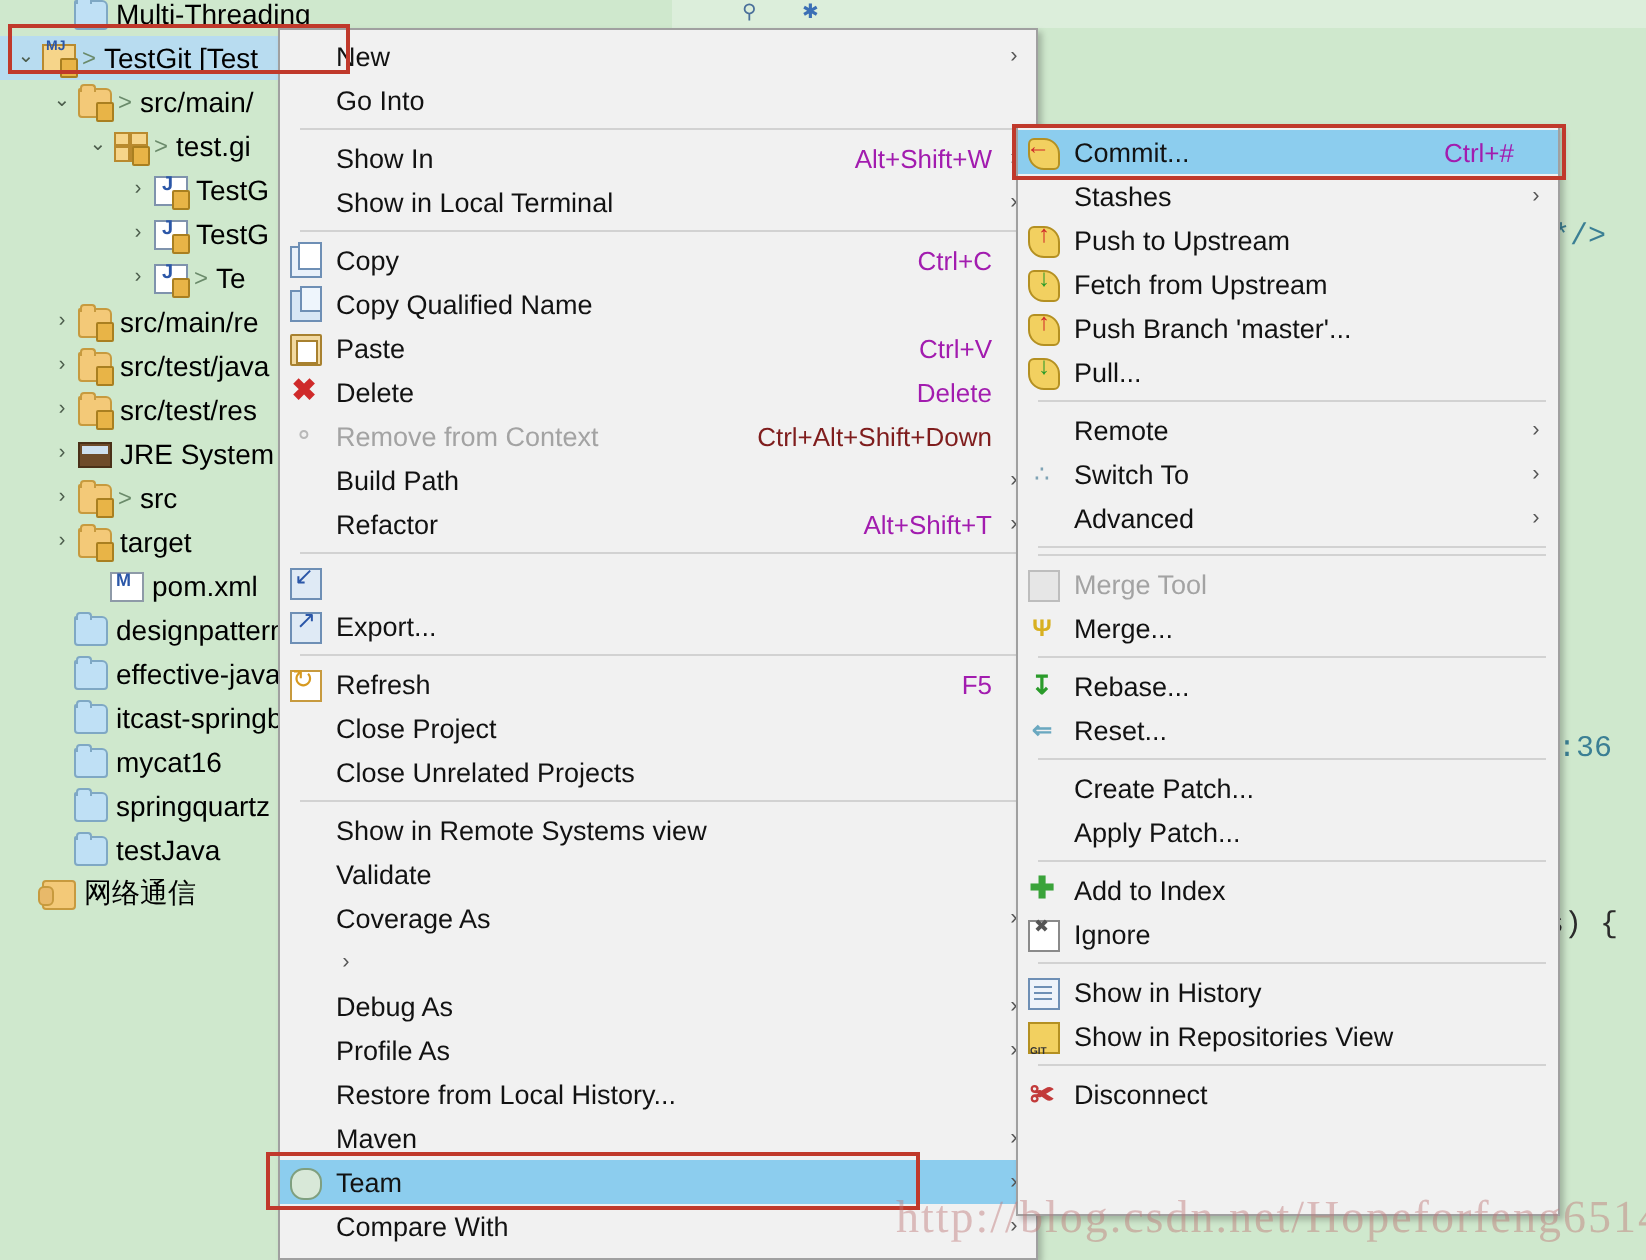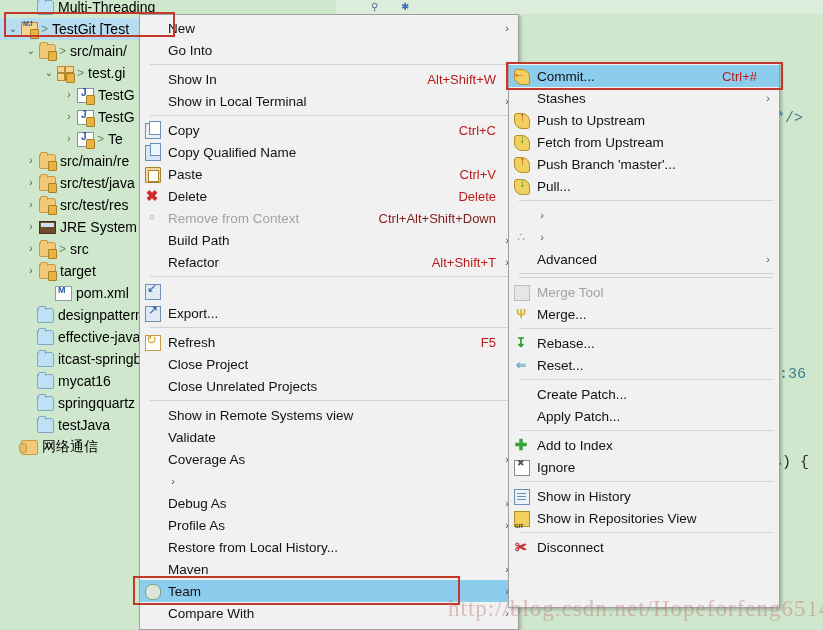--- a/index.html
+++ b/index.html
@@ -162,21 +162,21 @@
   }
   .mi.sel { background: #8ccdee; }
   .mi.disabled { color: #a3a3a3; }
   .mi-icon {
     width: 26px; flex: 0 0 26px;
     height: 18px; position: relative;
   }
   .mi-label { flex: 1 1 auto; padding-left: 2px; }
   .mi-accel {
     flex: 0 0 auto;
-    color: #b91c1c;
+    color: #a21caf;
     padding-right: 4px;
     font-size: 13px;
   }
   .mi.disabled .mi-accel { color: #7f1d1d; }
   .mi-arrow {
     flex: 0 0 auto;
     width: 14px; text-align: center;
     color: #555; font-size: 11px;
   }
   .sep {
@@ -654,26 +654,28 @@
       <div class="mi">
         <span class="mi-icon">
           <span class="mg pull"></span>
         </span>
         <span class="mi-label">Pull...</span>
         <span class="mi-arrow"></span>
       </div>
       <div class="sep"></div>
       <div class="mi">
         <span class="mi-icon"></span>
+        <span class="mi-label">Remote</span>
         <span class="mi-arrow">›</span>
       </div>
       <div class="mi">
         <span class="mi-icon">
           <span class="mg switchto">∴</span>
         </span>
+        <span class="mi-label">Switch To</span>
         <span class="mi-arrow">›</span>
       </div>
       <div class="mi">
         <span class="mi-icon"></span>
         <span class="mi-label">Advanced</span>
         <span class="mi-arrow">›</span>
       </div>
       <div class="sep"></div>
       <div class="sep"></div>
       <div class="mi disabled">

